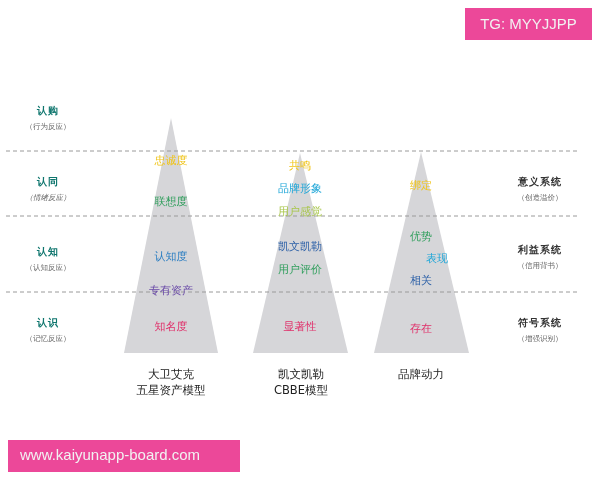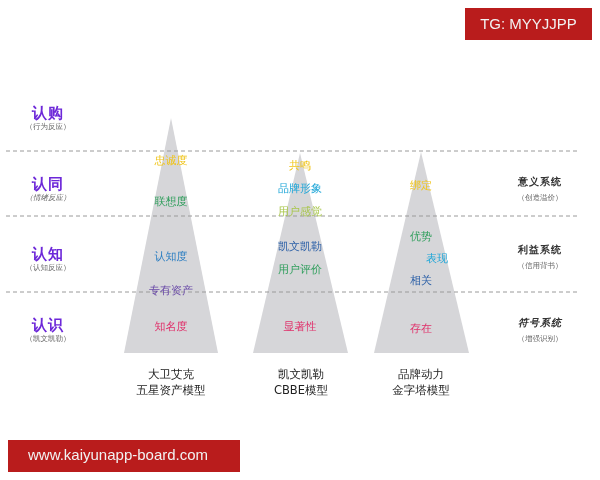--- a/index.html
+++ b/index.html
@@ -4,28 +4,28 @@
   <style>
     html, body { margin: 0; padding: 0; }
     body {
       width: 600px; height: 480px; position: relative; overflow: hidden;
       background: #ffffff;
       font-family: "DejaVu Sans", sans-serif;
     }
     .stage { position: absolute; left: 0; top: 0; width: 600px; height: 480px; }
     svg.shapes { position: absolute; left: 0; top: 0; }
     .abs { position: absolute; white-space: nowrap; }
-    .row-title { font-size: 15px; color: #6d28d9; text-align: center; width: 80px; font-weight: bold; letter-spacing: 1px; }
+    .row-title { font-size: 10px; color: #0f766e; text-align: center; width: 80px; font-weight: bold; letter-spacing: 1px; }
     .row-sub { font-size: 7.5px; color: #666; text-align: center; width: 80px; }
     .sys-title { font-size: 10px; color: #333; text-align: center; width: 100px; font-weight: bold; letter-spacing: 1px; }
     .sys-sub { font-size: 7.5px; color: #666; text-align: center; width: 100px; }
     .pl { font-size: 11px; text-align: center; width: 90px; }
     .model { font-size: 11.5px; color: #222; text-align: center; width: 110px; line-height: 16px; }
     .badge {
-      position: absolute; background: #b91c1c; color: #f2f2f2;
+      position: absolute; background: #ec4899; color: #f2f2f2;
       font-family: "Liberation Sans", sans-serif;
     }
   </style>
 </head>
 <body>
 
 <div class="stage">
 
   <svg class="shapes" width="600" height="480">
 
@@ -41,29 +41,29 @@
   <div class="abs row-title" style="left:8px;top:104px;">认购</div>
   <div class="abs row-sub" style="left:8px;top:122px;">（行为反应）</div>
 
   <div class="abs row-title" style="left:8px;top:175px;">认同</div>
   <div class="abs row-sub" style="left:8px;top:193px;font-style:italic;">（情绪反应）</div>
 
   <div class="abs row-title" style="left:8px;top:245px;">认知</div>
   <div class="abs row-sub" style="left:8px;top:263px;">（认知反应）</div>
 
   <div class="abs row-title" style="left:8px;top:316px;">认识</div>
-  <div class="abs row-sub" style="left:8px;top:334px;">（凯文凯勒）</div>
+  <div class="abs row-sub" style="left:8px;top:334px;">（记忆反应）</div>
 
   <div class="abs sys-title" style="left:490px;top:175px;">意义系统</div>
   <div class="abs sys-sub" style="left:490px;top:193px;">（创造溢价）</div>
 
   <div class="abs sys-title" style="left:490px;top:243px;">利益系统</div>
   <div class="abs sys-sub" style="left:490px;top:261px;">（信用背书）</div>
 
-  <div class="abs sys-title" style="left:490px;top:316px;font-style:italic;">符号系统</div>
+  <div class="abs sys-title" style="left:490px;top:316px;">符号系统</div>
   <div class="abs sys-sub" style="left:490px;top:334px;">（增强识别）</div>
 
   <div class="abs pl" style="left:126px;top:153px;color:#f0c419;">忠诚度</div>
   <div class="abs pl" style="left:126px;top:194px;color:#2e9e5b;">联想度</div>
   <div class="abs pl" style="left:126px;top:249px;color:#2e7fc2;">认知度</div>
   <div class="abs pl" style="left:126px;top:283px;color:#6a4aa8;">专有资产</div>
   <div class="abs pl" style="left:126px;top:319px;color:#e0306a;">知名度</div>
 
   <div class="abs pl" style="left:255px;top:158px;color:#f0c419;">共鸣</div>
   <div class="abs pl" style="left:255px;top:181px;color:#1ea6d8;">品牌形象</div>
@@ -81,18 +81,17 @@
   <div class="abs model" style="left:116px;top:366px;">
     <div>大卫艾克</div>
     <div>五星资产模型</div>
   </div>
   <div class="abs model" style="left:246px;top:366px;">
     <div>凯文凯勒</div>
     <div>CBBE模型</div>
   </div>
   <div class="abs model" style="left:366px;top:366px;">
     <div>品牌动力</div>
-    <div>金字塔模型</div>
   </div>
 
   <div class="badge" style="left:465px;top:8px;width:127px;height:32px;line-height:32px;font-size:15px;text-align:center;">TG: MYYJJPP</div>
-  <div class="badge" style="left:8px;top:440px;width:232px;height:32px;line-height:30px;font-size:15px;padding-left:20px;box-sizing:border-box;">www.kaiyunapp-board.com</div>
+  <div class="badge" style="left:8px;top:440px;width:232px;height:32px;line-height:30px;font-size:15px;padding-left:12px;box-sizing:border-box;">www.kaiyunapp-board.com</div>
 </div>
 
 </body></html>

